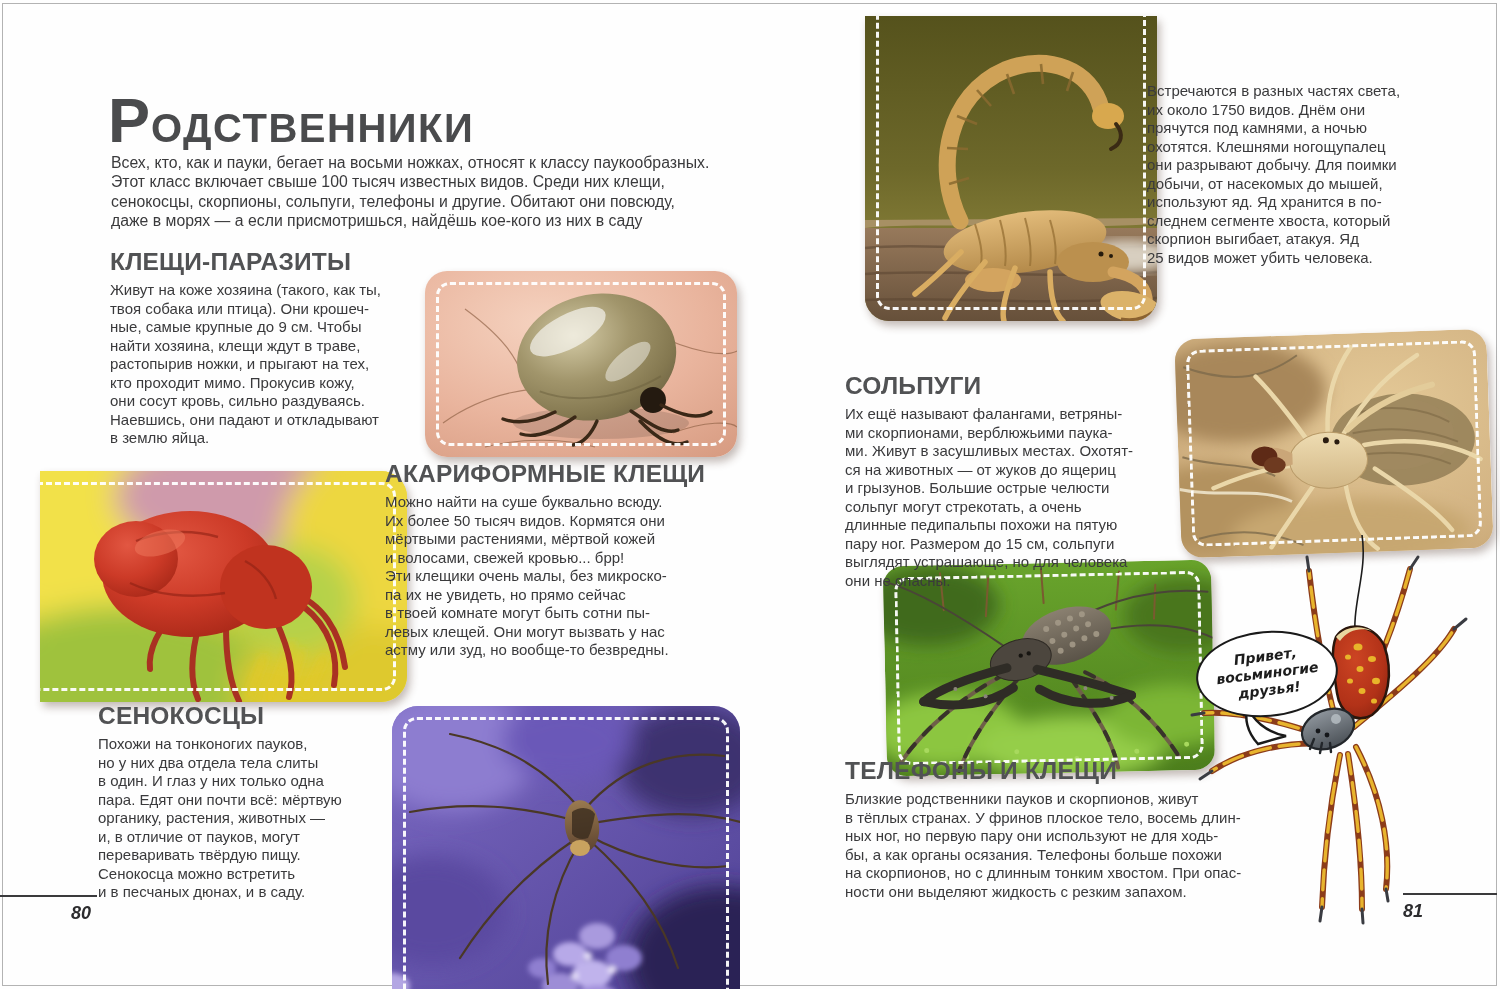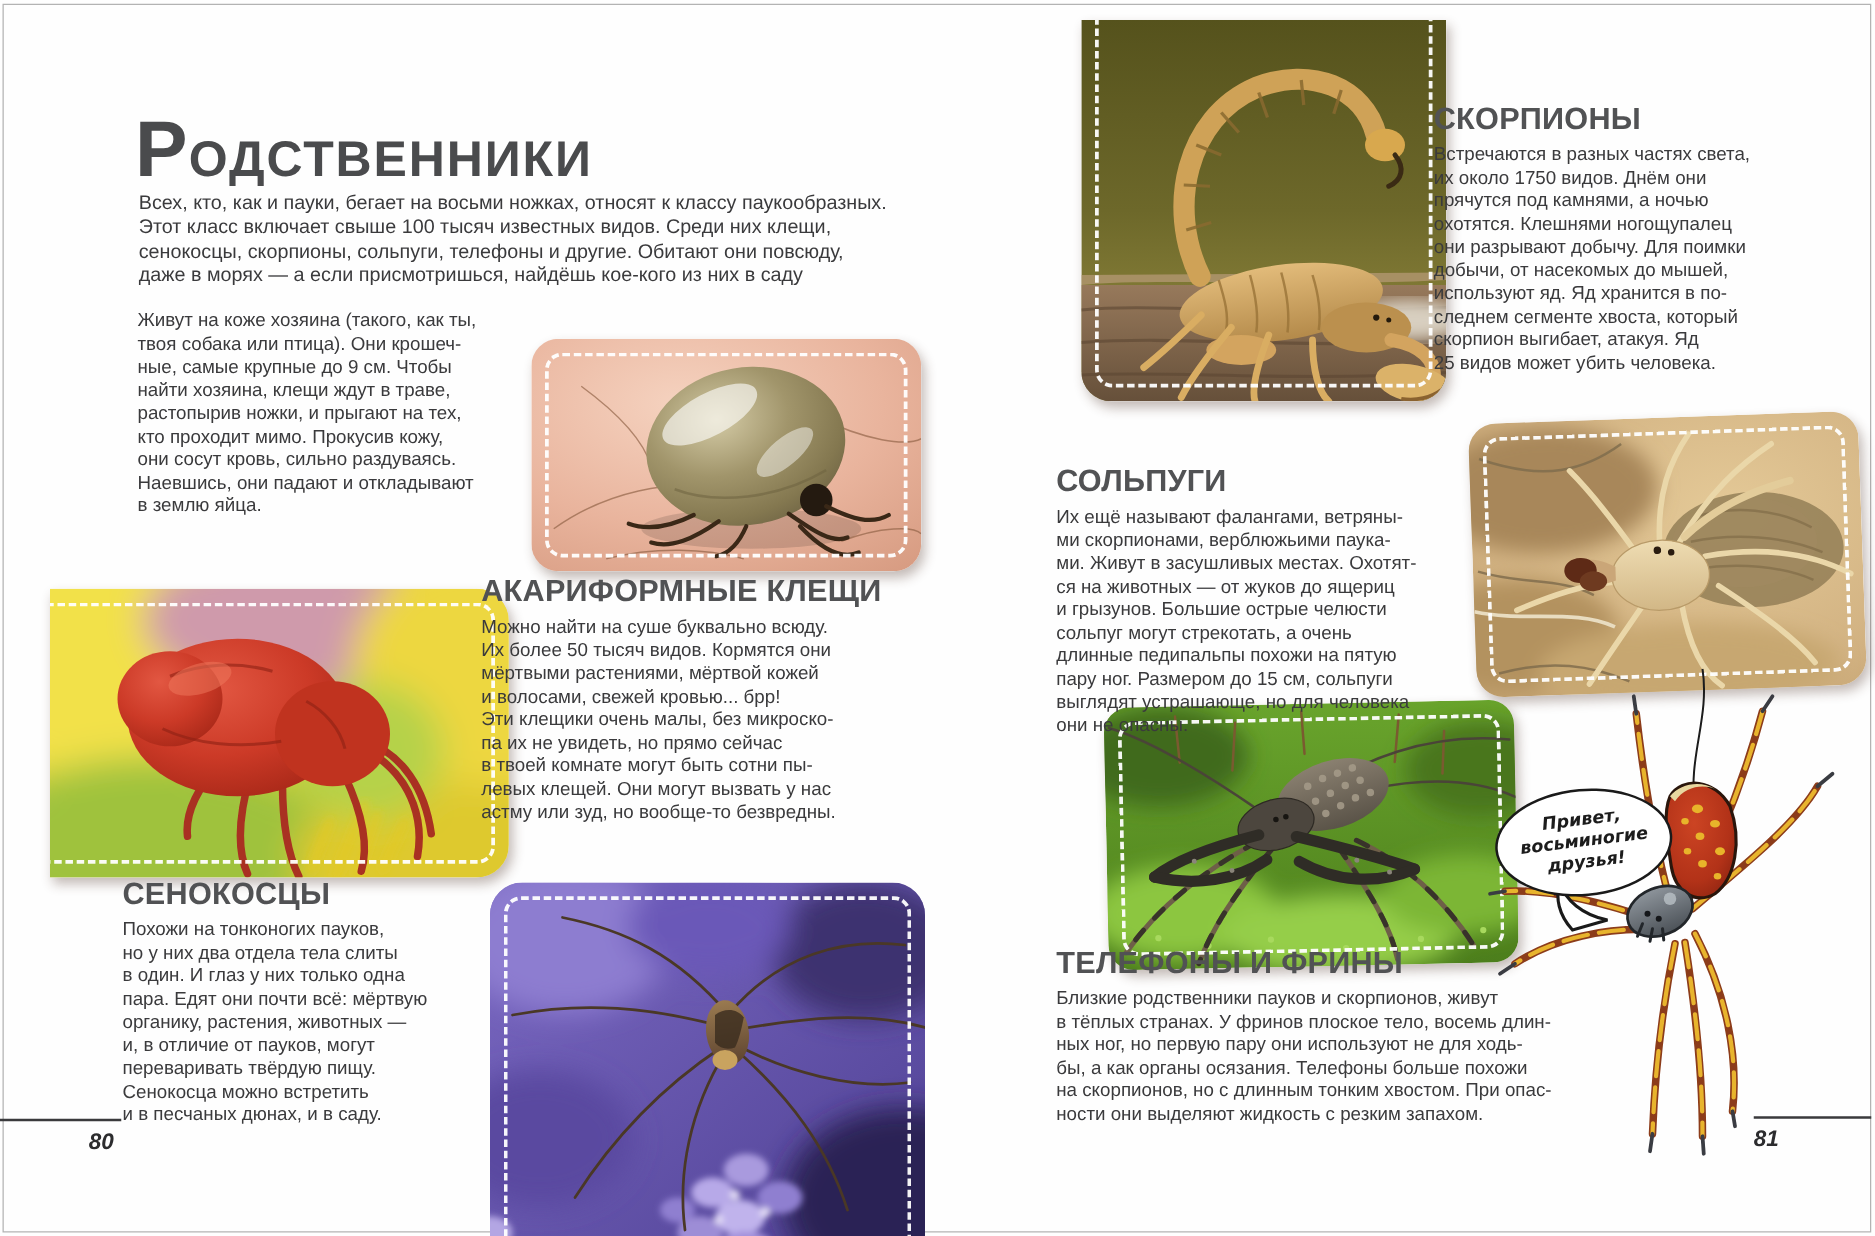--- a/index.html
+++ b/index.html
@@ -52,20 +52,21 @@
   <div class="frame"></div>
 
   <h1 class="page-title"><span class="cap">Р</span><span class="rest">одственники</span></h1>
 
   <p class="intro">Всех, кто, как и пауки, бегает на восьми ножках, относят к классу паукообразных.
 Этот класс включает свыше 100 тысяч известных видов. Среди них клещи,
 сенокосцы, скорпионы, сольпуги, телефоны и другие. Обитают они повсюду,
 даже в морях — а если присмотришься, найдёшь кое-кого из них в саду</p>
 
   <section class="sec" style="left:110px;top:248px;width:310px;">
+    <h2>КЛЕЩИ-ПАРАЗИТЫ</h2>
     <p class="body">Живут на коже хозяина (такого, как ты,
 твоя собака или птица). Они крошеч-
 ные, самые крупные до 9 см. Чтобы
 найти хозяина, клещи ждут в траве,
 растопырив ножки, и прыгают на тех,
 кто проходит мимо. Прокусив кожу,
 они сосут кровь, сильно раздуваясь.
 Наевшись, они падают и откладывают
 в землю яйца.</p>
   </section>
@@ -243,21 +244,20 @@
       <path d="M180,106 C188,100 198,101 203,108 C201,118 199,126 196,132 C190,134 184,133 180,128 Z" fill="#3a2c1e" opacity=".8"></path>
       <ellipse cx="188" cy="142" rx="10" ry="8" fill="#c9a35f"></ellipse>
     </svg>
     <span class="dash"></span>
   </figure>
 
   <div class="pagerule" style="left:0;top:895px;width:97px;"></div>
   <div class="pagenum" style="left:71px;top:903px;">80</div>
 
   <section class="sec" style="left:1147px;top:82px;width:285px;">
-    <h2>СКОРПИОНЫ</h2>
     <p class="body">Встречаются в разных частях света,
 их около 1750 видов. Днём они
 прячутся под камнями, а ночью
 охотятся. Клешнями ногощупалец
 они разрывают добычу. Для поимки
 добычи, от насекомых до мышей,
 используют яд. Яд хранится в по-
 следнем сегменте хвоста, который
 скорпион выгибает, атакуя. Яд
 25 видов может убить человека.</p>
@@ -271,21 +271,21 @@
 ся на животных — от жуков до ящериц
 и грызунов. Большие острые челюсти
 сольпуг могут стрекотать, а очень
 длинные педипальпы похожи на пятую
 пару ног. Размером до 15 см, сольпуги
 выглядят устрашающе, но для человека
 они не опасны.</p>
   </section>
 
   <section class="sec" style="left:845px;top:757px;width:465px;">
-    <h2>ТЕЛЕФОНЫ И ФРИНЫ</h2>
+    <h2>ТЕЛЕФОНЫ И КЛЕЩИ</h2>
     <p class="body">Близкие родственники пауков и скорпионов, живут
 в тёплых странах. У фринов плоское тело, восемь длин-
 ных ног, но первую пару они используют не для ходь-
 бы, а как органы осязания. Телефоны больше похожи
 на скорпионов, но с длинным тонким хвостом. При опас-
 ности они выделяют жидкость с резким запахом.</p>
   </section>
 
   <figure class="photo photo-scorpion">
     <svg viewBox="0 0 292 305">

